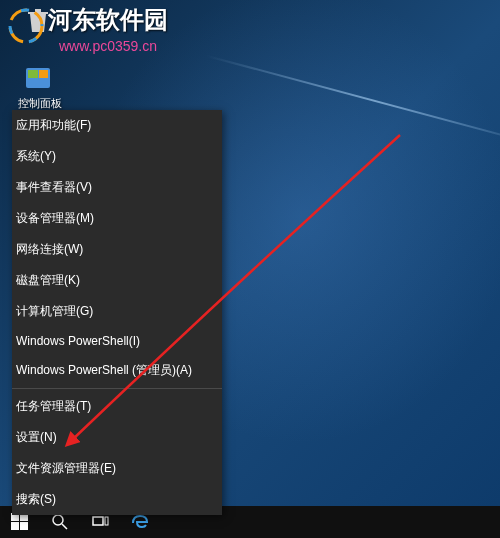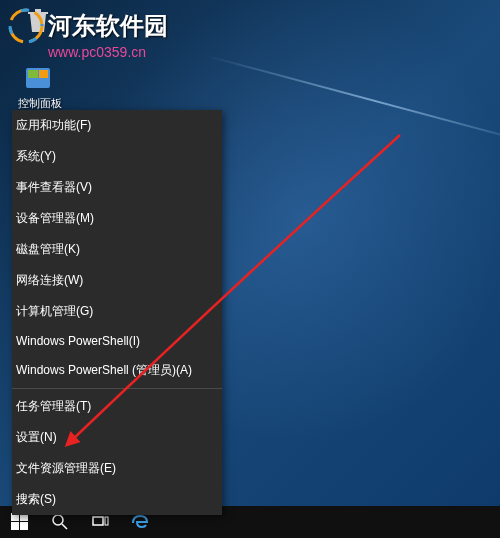--- a/index.html
+++ b/index.html
@@ -21,23 +21,24 @@
       position: absolute;
       top: 100px;
       left: 200px;
       width: 350px;
       height: 2px;
       background: linear-gradient(90deg, transparent, rgba(180,220,255,0.6), transparent);
       transform: rotate(15deg);
     }
     .watermark {
       position: absolute;
-      top: 10px;
+      top: 4px;
       left: 48px;
       z-index: 100;
+      text-align: center;
     }
     .watermark-title {
       font-size: 24px;
       font-weight: bold;
       color: #fff;
       text-shadow: 1px 1px 2px rgba(0,0,0,0.8);
     }
     .watermark-url {
       font-size: 14px;
       color: #ec4899;
@@ -173,24 +174,24 @@
   <div class="menu-item">
       <span>系统(Y)</span>
     </div>
   <div class="menu-item">
       <span>事件查看器(V)</span>
     </div>
   <div class="menu-item">
       <span>设备管理器(M)</span>
     </div>
   <div class="menu-item">
+      <span>网络连接(W)</span>
+    </div>
+  <div class="menu-item">
       <span>磁盘管理(K)</span>
-    </div>
-  <div class="menu-item">
-      <span>网络连接(W)</span>
     </div>
   <div class="menu-item">
       <span>计算机管理(G)</span>
     </div>
   <div class="menu-item">
       <span>Windows PowerShell(I)</span>
     </div>
   <div class="menu-item">
       <span>Windows PowerShell (管理员)(A)</span>
     </div>

